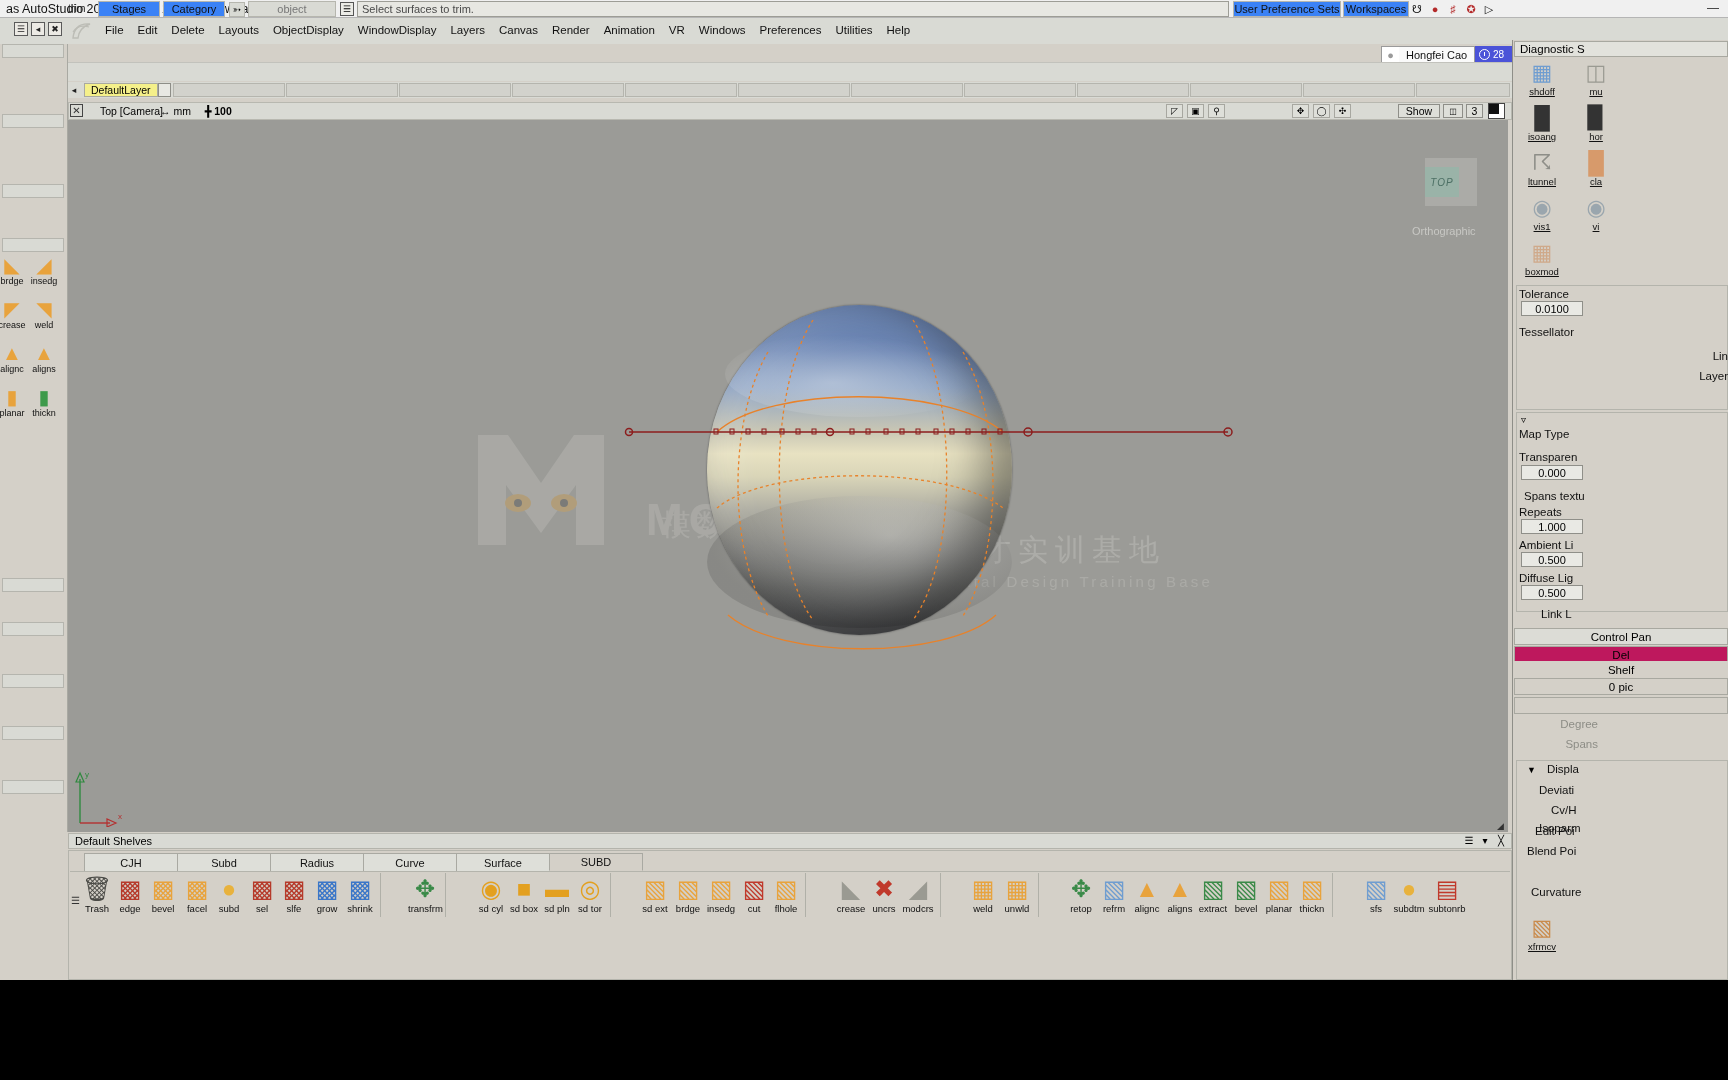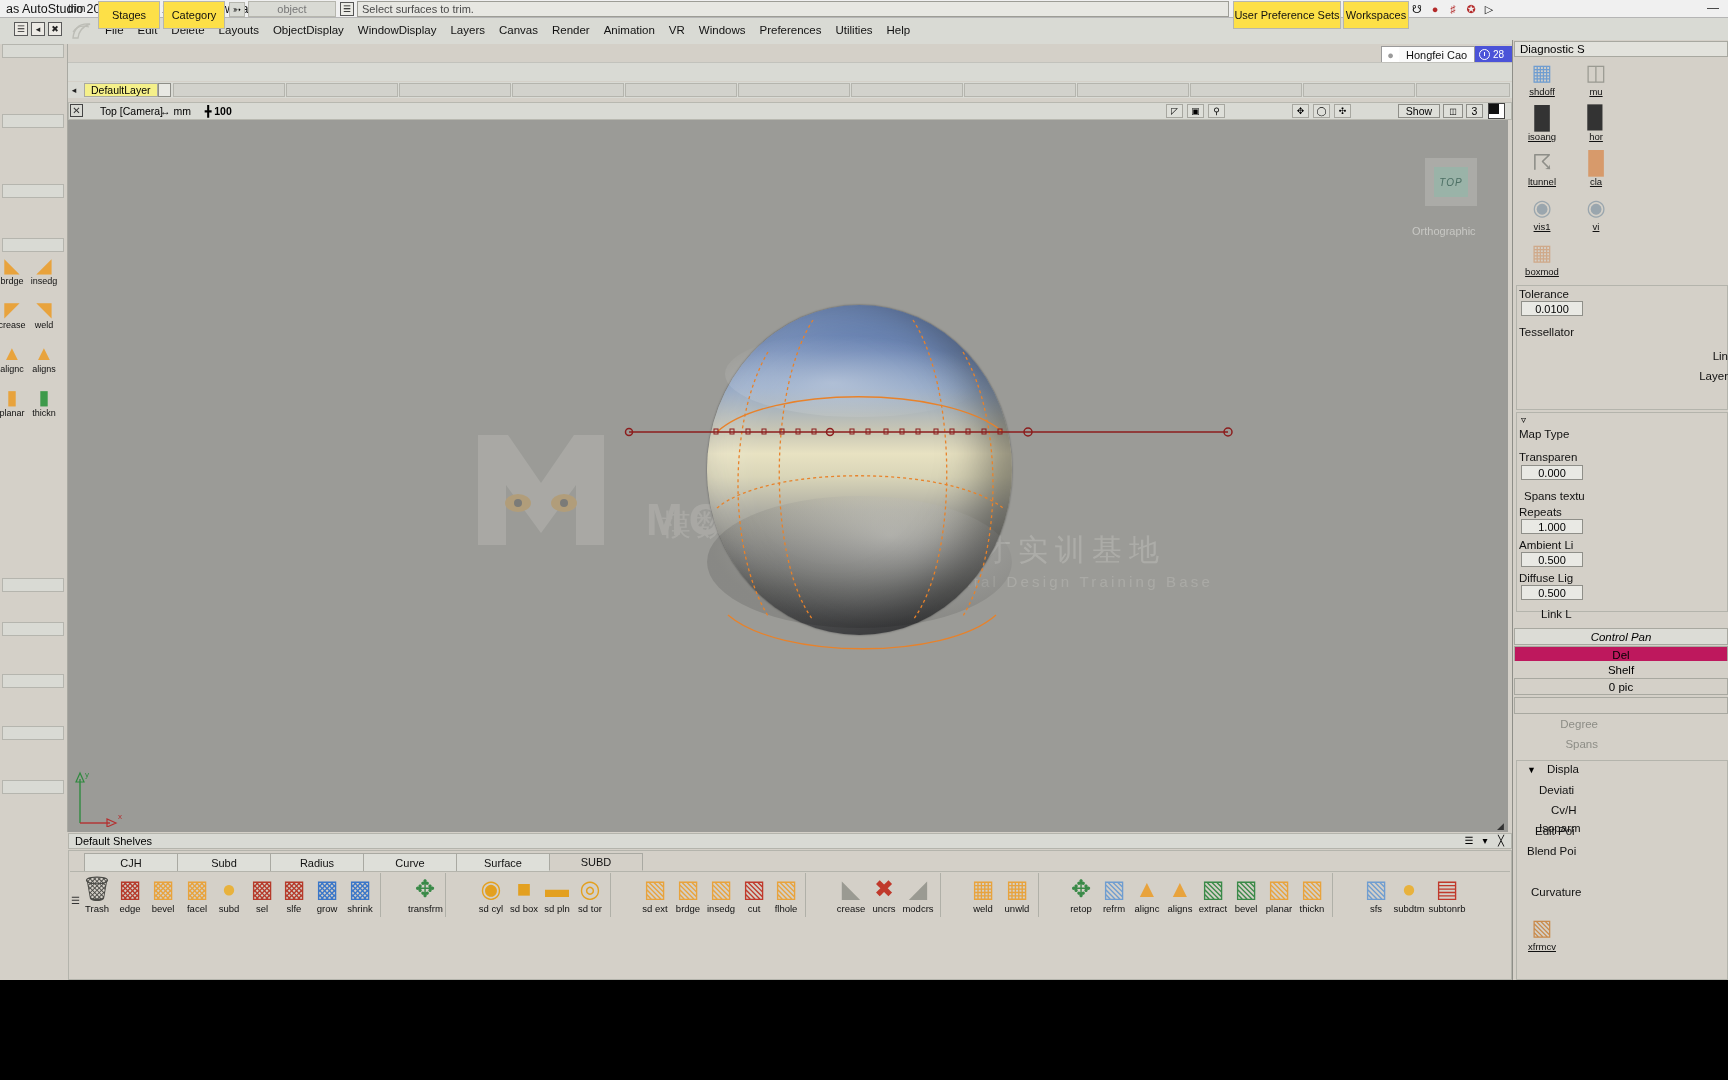--- a/index.html
+++ b/index.html
@@ -75,21 +75,21 @@
   #clock-badge .cg:before {
     content:""; position:absolute; left:4px; top:1.5px; width:1.2px; height:4px; background:#fff;
   }
 
   
   #row2 {
     left:0; top:62px; width:1728px; height:19px; background:#d9dad4;
     border-top:1px solid #c2c2bc;
   }
   .rb {
-    position:absolute; top:1px; height:28px; background:#fde047;
+    position:absolute; top:1px; height:16px; background:#3b82f6;
     border:1px solid #b6b6ae; display:flex; align-items:center;
     justify-content:center; font-size:11px; color:#111;
   }
   #trim-lbl {
     position:absolute; left:68px; top:2px; font-size:10.5px; color:#222;
   }
   #prompt-field {
     position:absolute; left:357px; top:1px; width:872px; height:16px;
     background:#e7e7e2; border:1px solid #9d9d96;
     font-size:11px; color:#4a4a4a; padding:1px 4px; line-height:13px;
@@ -235,21 +235,21 @@
   #wm .mlogo {
     position:absolute; left:0px; top:10px; width:150px; height:150px;
   }
   #wm .divider {
     position:absolute; left:362px; top:102px; width:2px; height:78px; background:#cdccc7;
   }
 
   
   #topcube {
     position:absolute; left:1357px; top:38px; width:52px; height:48px;
-    background:rgba(210,210,205,.30); display:flex; align-items:center; justify-content:center;font-style:italic;
+    background:rgba(210,210,205,.30); display:flex; align-items:center; justify-content:flex-start;font-style:italic;
   }
   #topcube .inner {
     width:34px; height:30px; background:rgba(140,185,170,.55);
     display:flex; align-items:center; justify-content:center;
     font-size:10px; color:#4c6f64; letter-spacing:1px;
   }
   #ortho-label {
     position:absolute; left:1344px; top:105px; font-size:11px; color:#c8c8c4;
   }
   
@@ -644,21 +644,21 @@
 </div>
 <div class="prop-val" style="top:552px;">0.500</div>
 <div class="prop-row" style="top:572px;">
   <span class="prop-lbl">Diffuse Lig</span>
 </div>
 <div class="prop-val" style="top:585px;">0.500</div>
 <div class="prop-row" style="top:608px; padding-left:22px;">
   <span class="prop-lbl">Link L</span>
 </div>
 
-<div class="sect-bar" style="top:628px;font-style:italic;">Control Pan</div>
+<div class="sect-bar" style="top:628px;">Control Pan</div>
 <div class="sect-bar" style="top:646px; background:#be185d;">Del</div>
 <div class="sect-bar" style="top:661px; background:#d4d0c8; border:none;">Shelf</div>
 <div class="sect-bar" style="top:678px; background:#d4d0c8;">0 pic</div>
 <div class="sect-bar" style="top:697px; background:#d4d0c8;"></div>
 
 <div class="prop-row" style="top:718px; text-align:right; padding-right:130px; color:#8d8d86;">
   <span class="prop-lbl" style="color:#8d8d86;">Degree</span>
 </div>
 <div class="prop-row" style="top:738px; text-align:right; padding-right:130px;">
   <span class="prop-lbl" style="color:#8d8d86;">Spans</span>

